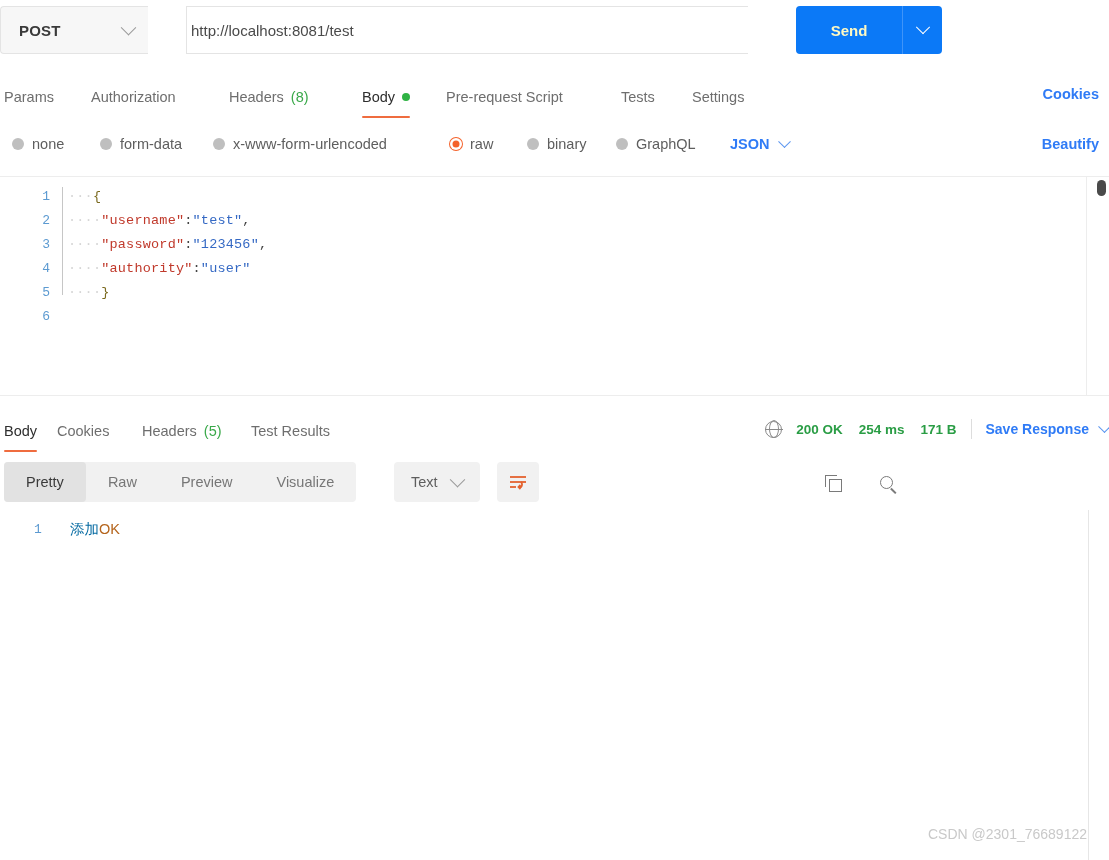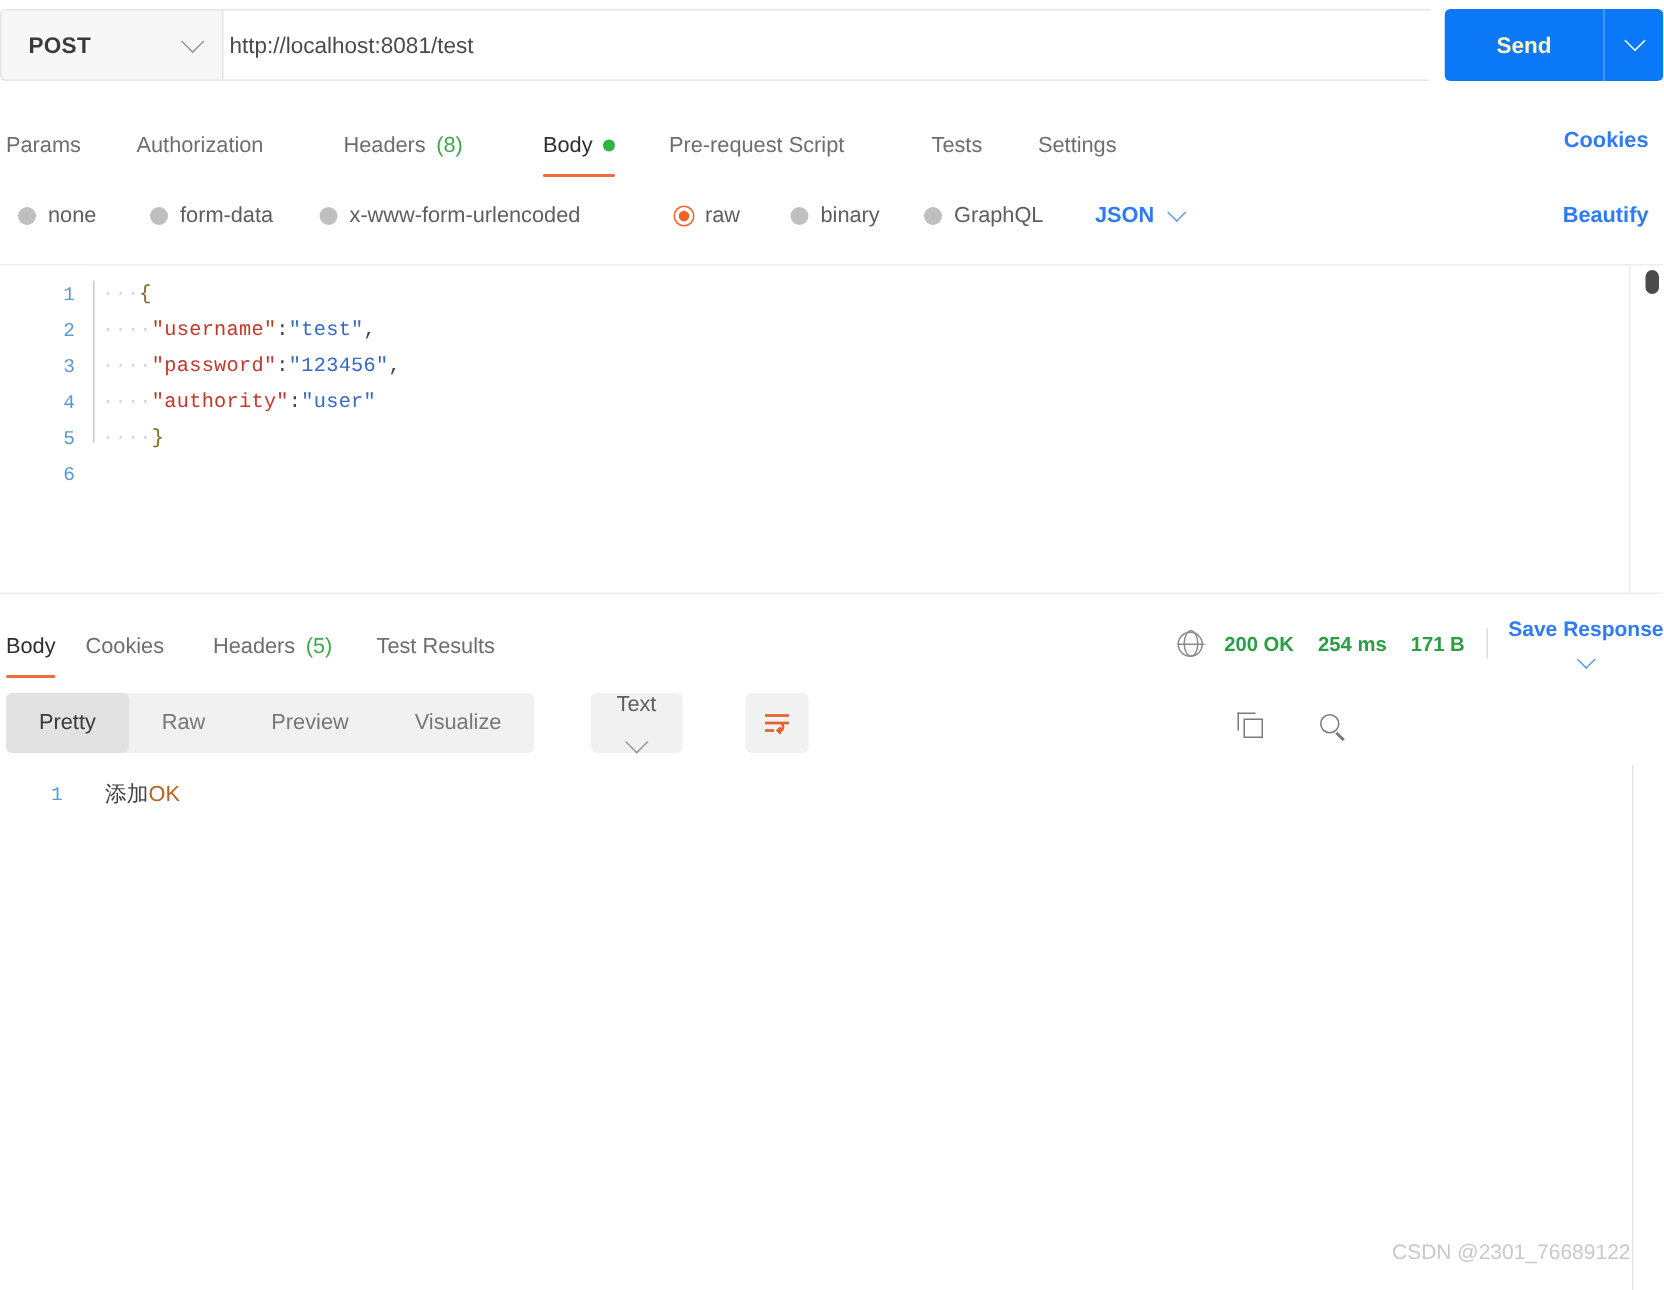--- a/index.html
+++ b/index.html
@@ -9,22 +9,22 @@
     background: #ffffff;
     font-family: "Liberation Sans", sans-serif;
     -webkit-font-smoothing: antialiased;
     overflow: hidden;
   }
   #app { position: relative; width: 1109px; height: 860px; background:#fff; }
 
   
   .url-row {
     position: absolute; left: 0; top: 6px;
-    width: 1109px; height: 48px;
-    display: flex; align-items: stretch;
+    width: 942px; height: 48px;
+    display: flex; align-items: stretch; gap: 38px;
   }
   .method-box {
     width: 148px; height: 48px;
     background: #f7f7f7;
     border: 1px solid #e4e4e4;
     border-right: none;
     border-radius: 4px 0 0 4px;
     display: flex; align-items: center;
     padding: 0 14px 0 18px;
     cursor: pointer;
@@ -198,21 +198,21 @@
   .globe::after {
     content: ""; position: absolute; left: -1.4px; right: -1.4px; top: 50%;
     height: 0; border-top: 1.4px solid #8a8a8a;
   }
   .st-ok { color: #2a9d45; font-weight: bold; margin-right: 16px; }
   .st-ms { color: #2a9d45; font-weight: bold; margin-right: 16px; }
   .st-sz { color: #2a9d45; font-weight: bold; margin-right: 14px; }
   .st-div { width:1px; height:20px; background:#ddd; margin-right: 14px; }
   .save-resp {
     color: #2f7bf6; font-weight: bold; font-size: 14px;
-    display: flex; align-items: center; gap: 11px; cursor: pointer; flex-direction: column;
+    display: flex; align-items: center; gap: 11px; cursor: pointer;
   }
 
   
   .resp-toolbar {
     position: absolute; left: 0; top: 462px;
     width: 922px; height: 42px;
   }
   .seg {
     position: absolute; left: 4px; top: 0;
     height: 40px; background: #f1f1f1; border-radius: 4px;
@@ -221,21 +221,21 @@
   .seg-i {
     display: flex; align-items: center; justify-content: center;
     padding: 0 22px; font-size: 14.5px; color: #777; cursor: pointer;
     white-space: nowrap;
   }
   .seg-i.on { background: #e2e2e2; color: #3a3a3a; border-radius: 4px; }
   .txt-sel {
     position: absolute; top: 0; height: 40px;
     background: #f1f1f1; border-radius: 4px;
     display: flex; align-items: center; gap: 14px;
-    padding: 0 17px; cursor: pointer; flex-direction: column;
+    padding: 0 17px; cursor: pointer;
   }
   .txt-sel .lab { font-size: 14.5px; color: #5e5e5e; }
   .wrap-btn {
     position: absolute; top: 0; width: 42px; height: 40px;
     background: #f1f1f1; border-radius: 4px;
     display: flex; align-items: center; justify-content: center;
     cursor: pointer;
   }
   .icon-r { position: absolute; top: 0; height: 40px;
     display:flex; align-items:center; justify-content:center;
@@ -262,21 +262,21 @@
   }
   .r-ln {
     position: absolute; left: 34px; top: 12px;
     font-family: "Liberation Mono", monospace;
     font-size: 13px; color: #5c9ad1;
   }
   .r-text {
     position: absolute; left: 70px; top: 10px;
     font-size: 14.5px;
   }
-  .r-cn { color: #404040; }
+  .r-cn { color: #0369a1; }
   .r-ok { color: #b5651d; }
   .resp-vline {
     position: absolute; left: 1088px; top: 0; bottom: 0;
     width: 1px; background: #e6e6e6;
   }
 
   
   .wm {
     position: absolute; right: 22px; bottom: 18px;
     font-size: 14px; color: #c9c9c9;

